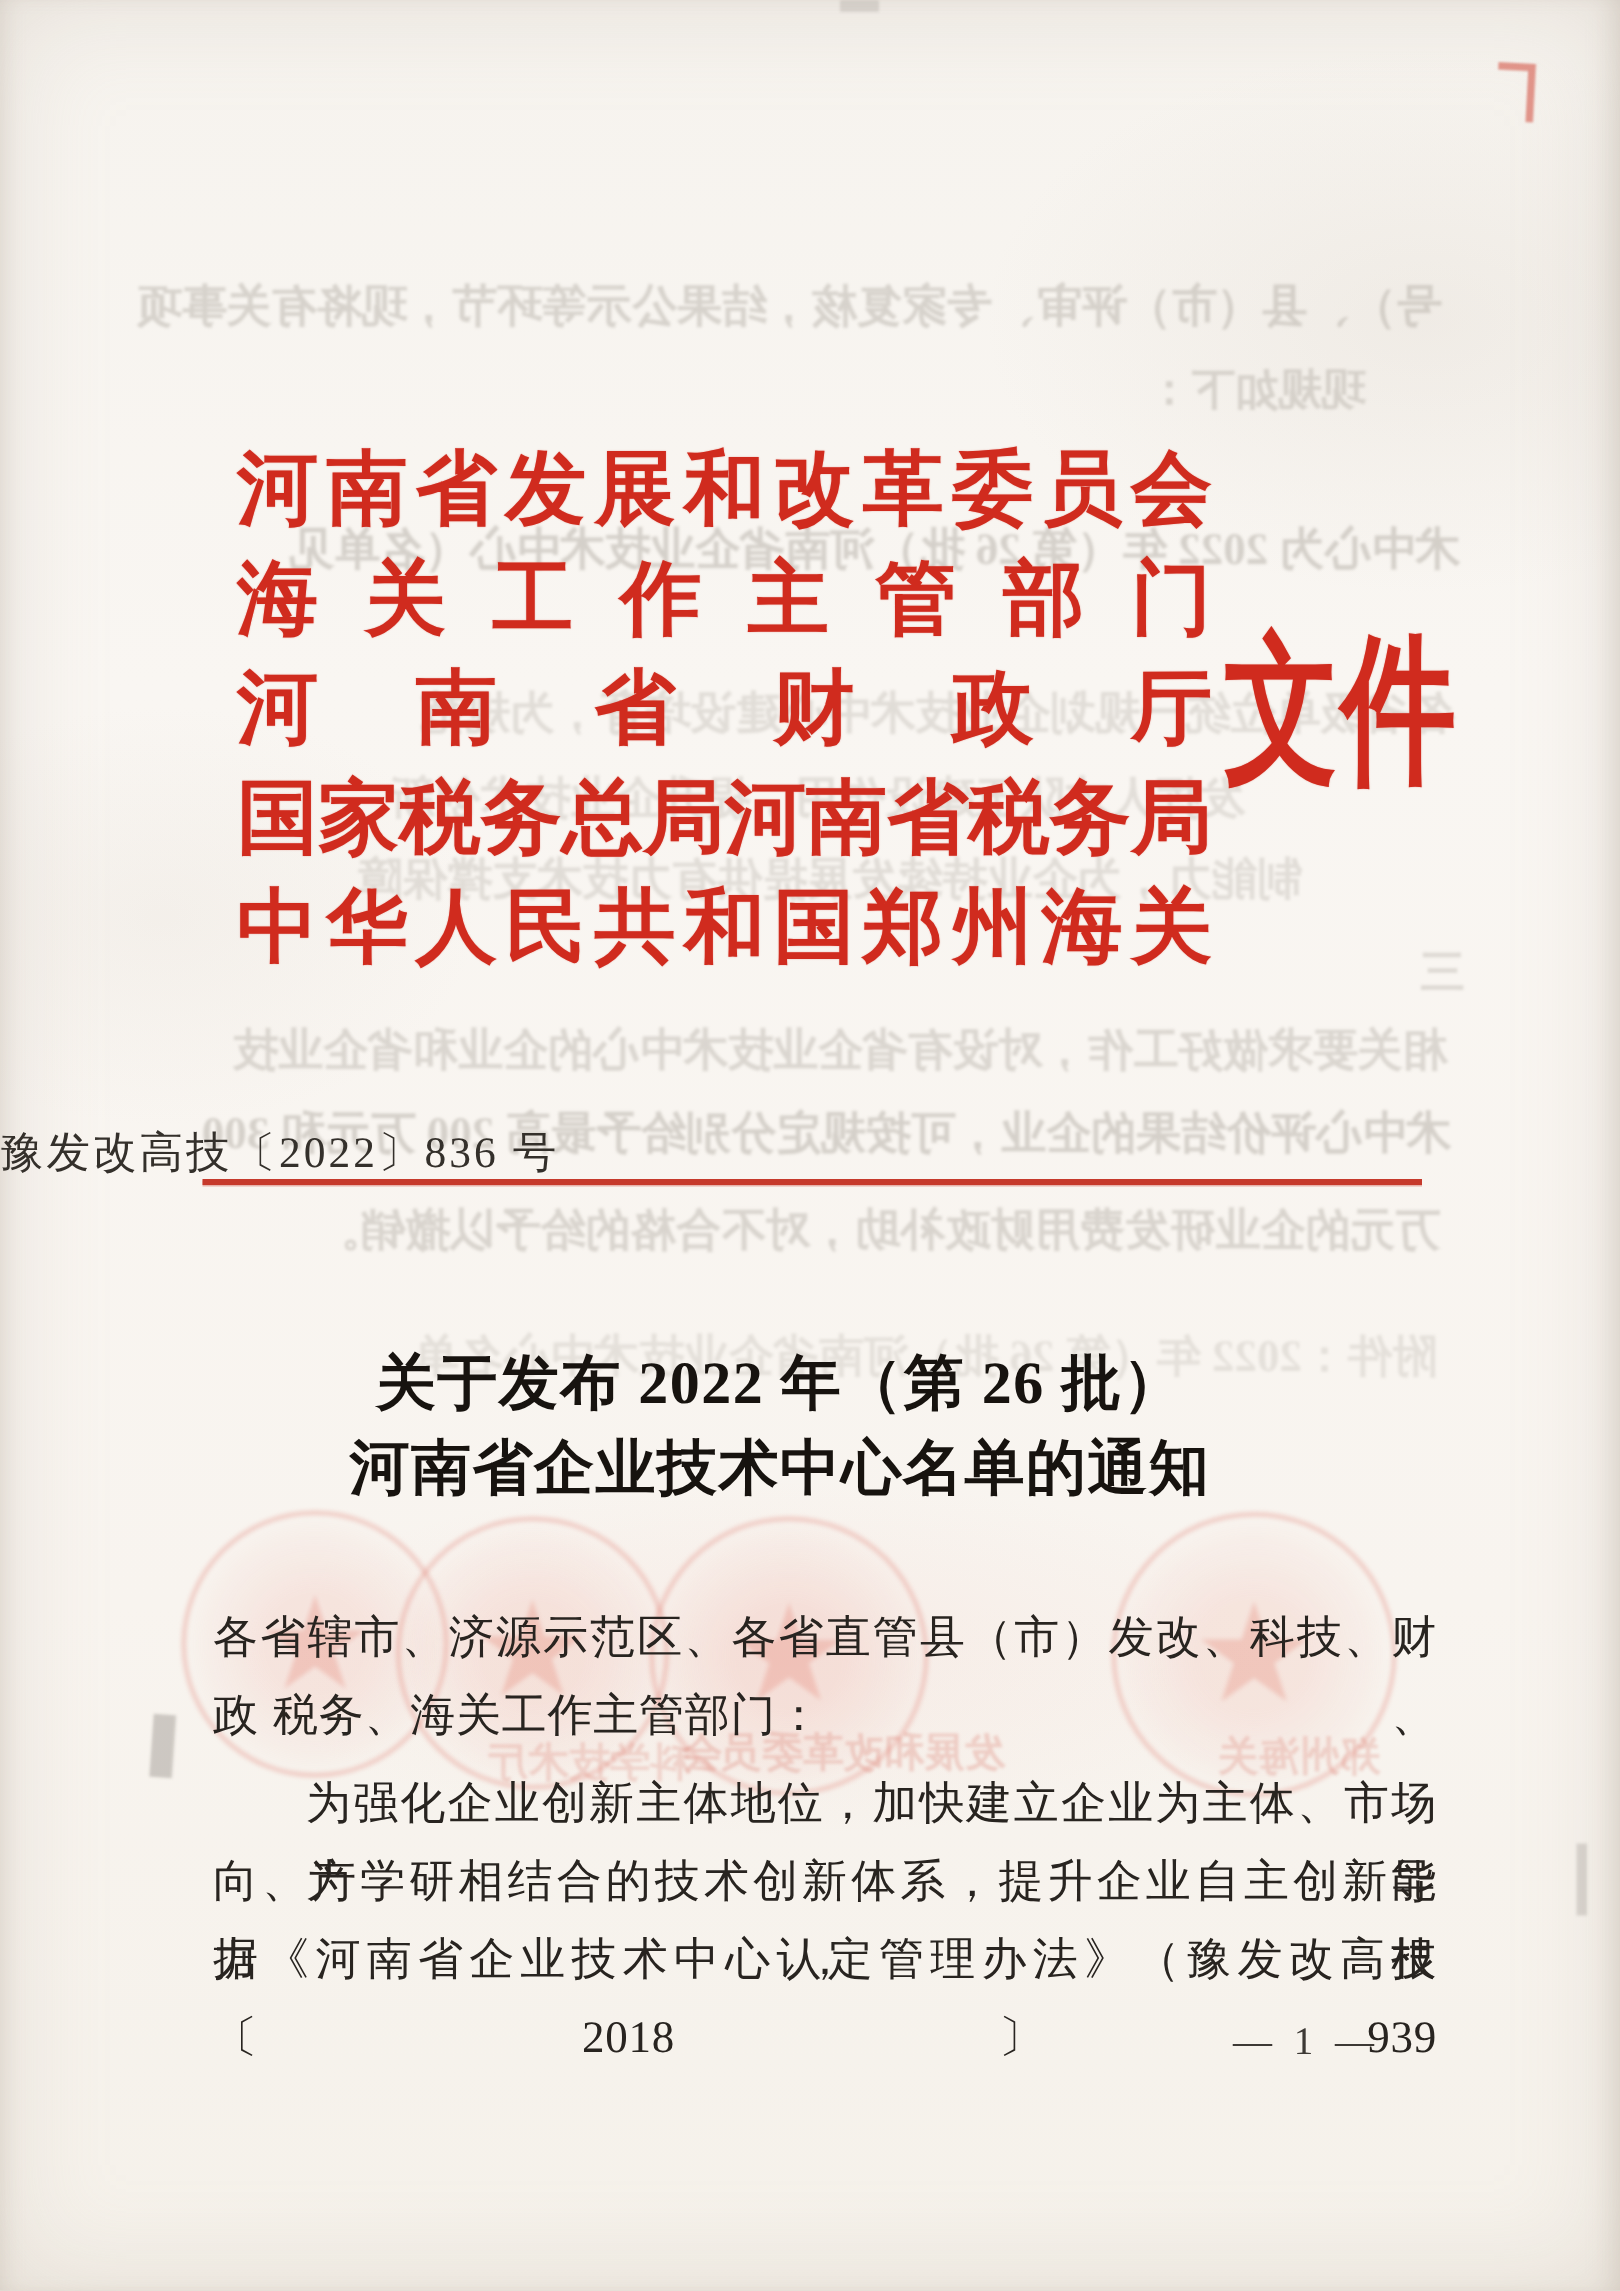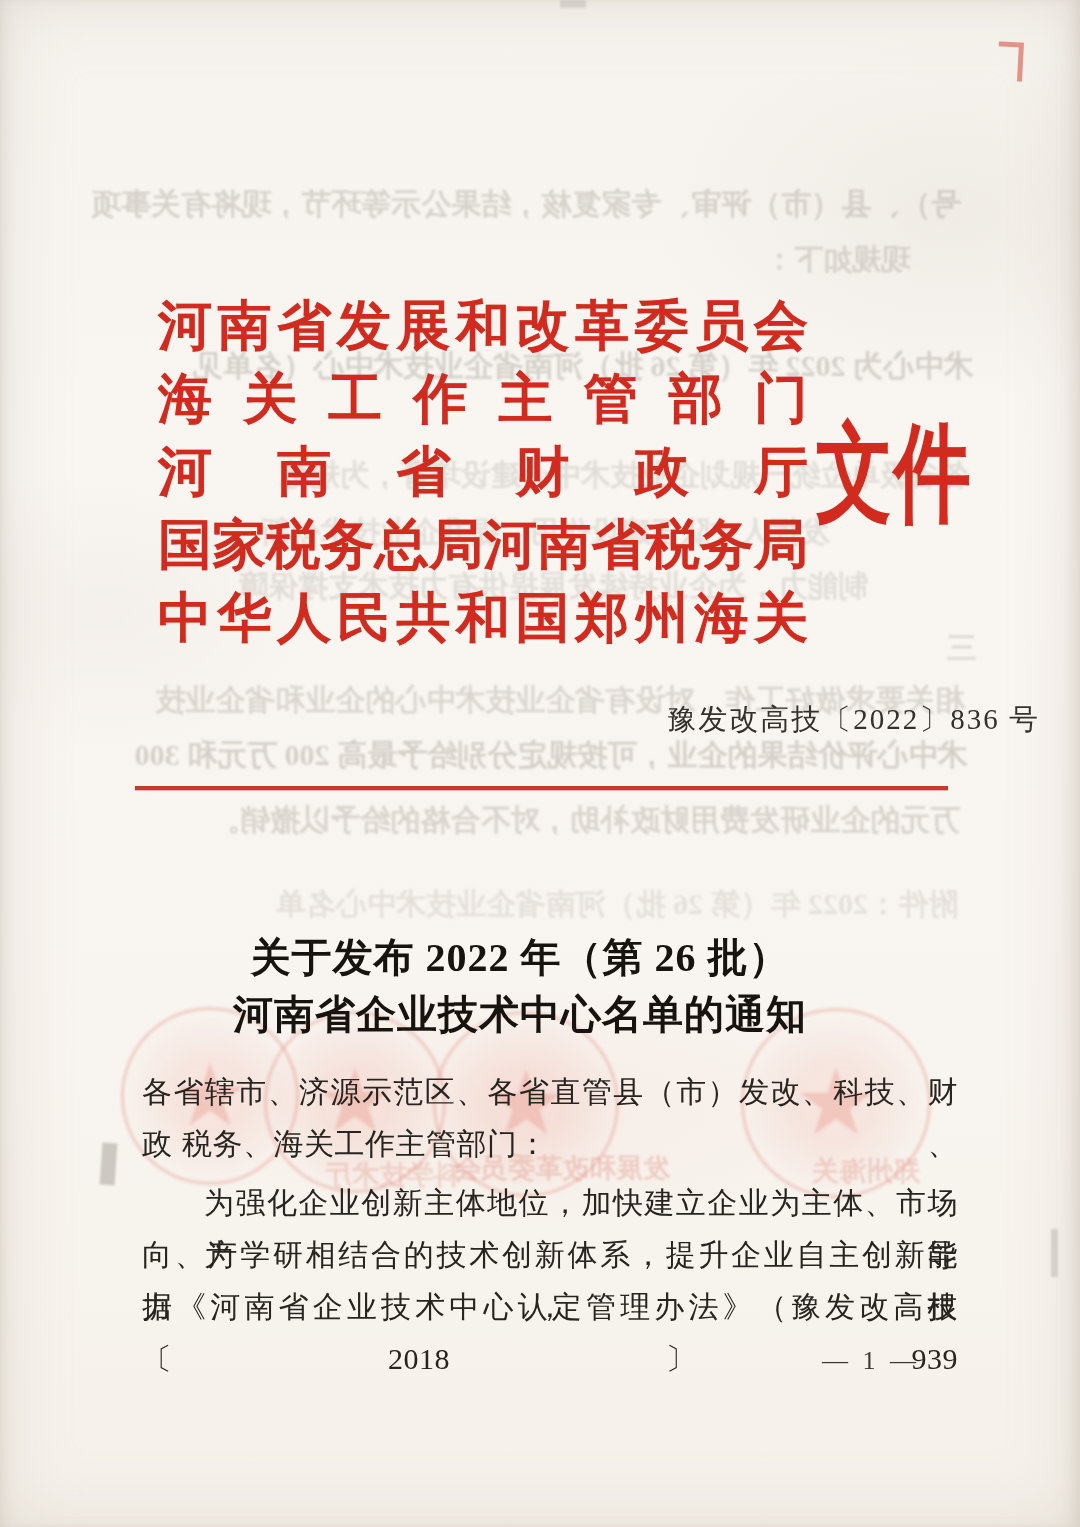--- a/index.html
+++ b/index.html
@@ -53,33 +53,32 @@
     text-shadow:0 0 1px rgba(208,43,30,0.45);
   }
   .doc-type{
     position:absolute;left:816px;top:402px;
     font-size:98px;font-weight:bold;color:#d02b1e;
     transform:scale(0.78,1.1);transform-origin:left top;
     white-space:nowrap;letter-spacing:2px;
     text-shadow:0 0 1px rgba(208,43,30,0.5);
   }
   .doc-number{
-    position:absolute;left:0;top:702px;width:1040px;height:34px;line-height:34px;
-    text-align:right;font-size:29px;color:#34302b;letter-spacing:2px;
+    position:absolute;left:0;top:752px;width:1040px;height:34px;line-height:34px;
+    text-align:left;font-size:29px;color:#34302b;letter-spacing:2px;
   }
   .red-rule{
     position:absolute;left:135px;top:786px;width:813px;height:4px;
     background:#c63a2c;box-shadow:0 1px 0 rgba(198,58,44,0.35);
   }
   
   .title-block{
     position:absolute;left:0;top:893px;width:1040px;
     text-align:center;font-size:40px;font-weight:bold;color:#17130f;
     letter-spacing:1px;
-    margin-top:36px;
   }
   .title-block div{height:57px;line-height:57px;}
   
   .body-block{
     position:absolute;left:142px;top:1066px;width:816px;
     font-size:30px;color:#282420;letter-spacing:0.5px;
   }
   .jline{height:52px;line-height:52px;text-align:justify;text-align-last:justify;}
   .jline.left{text-align-last:left;margin-left:40px;}
   .jline.indent{padding-left:62px;}

